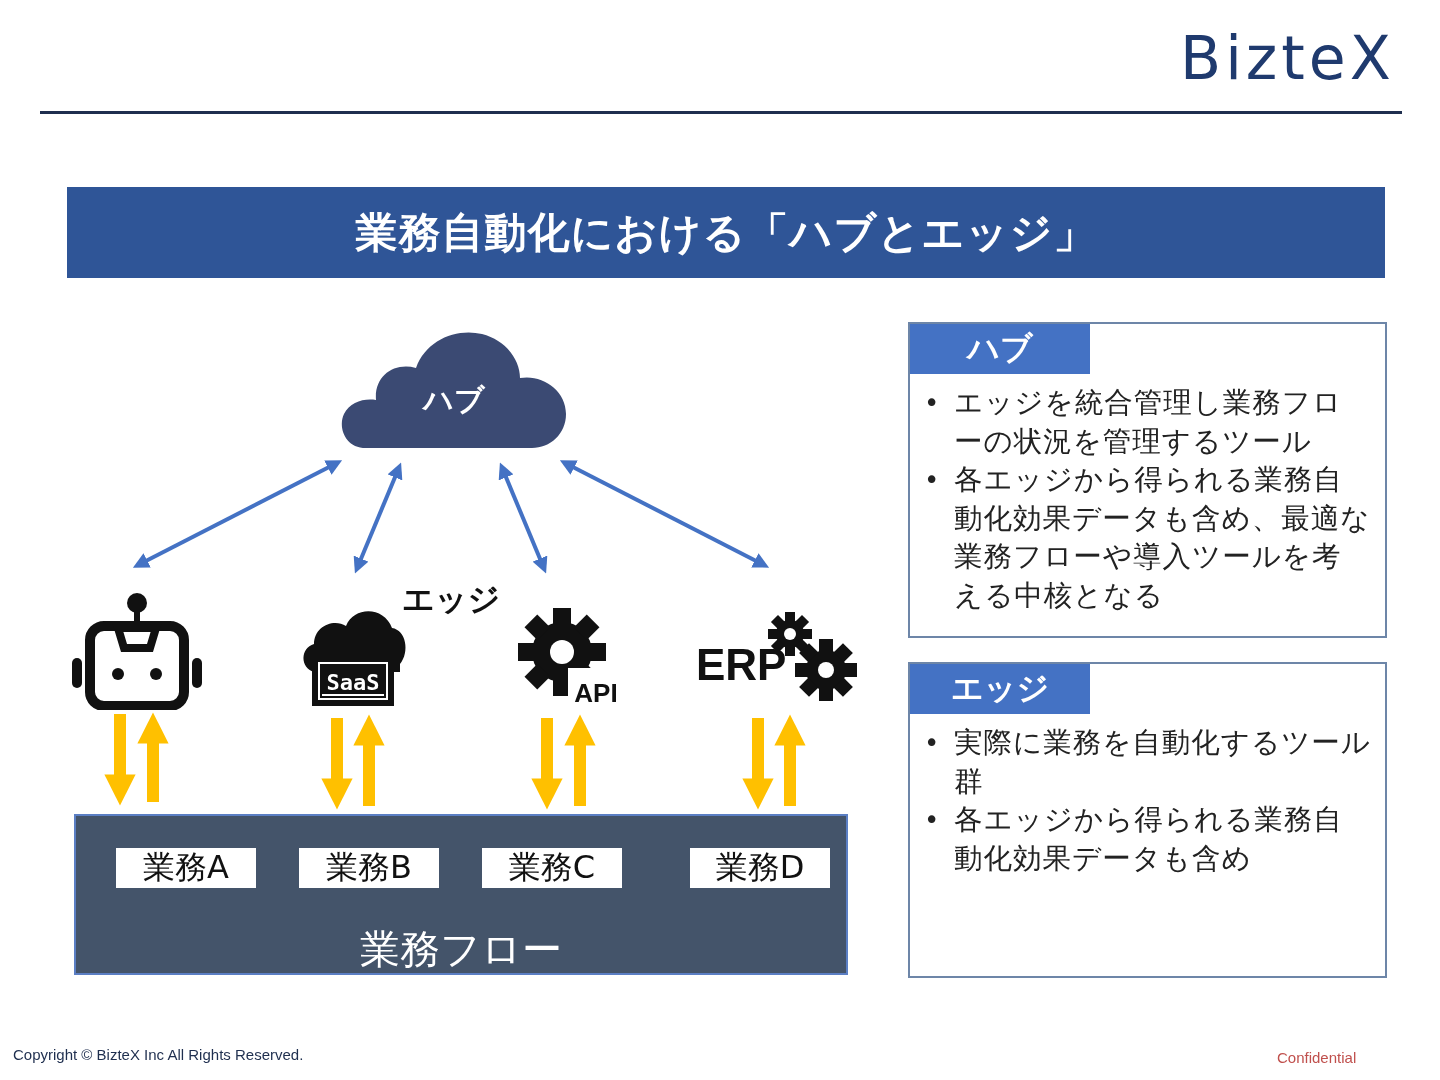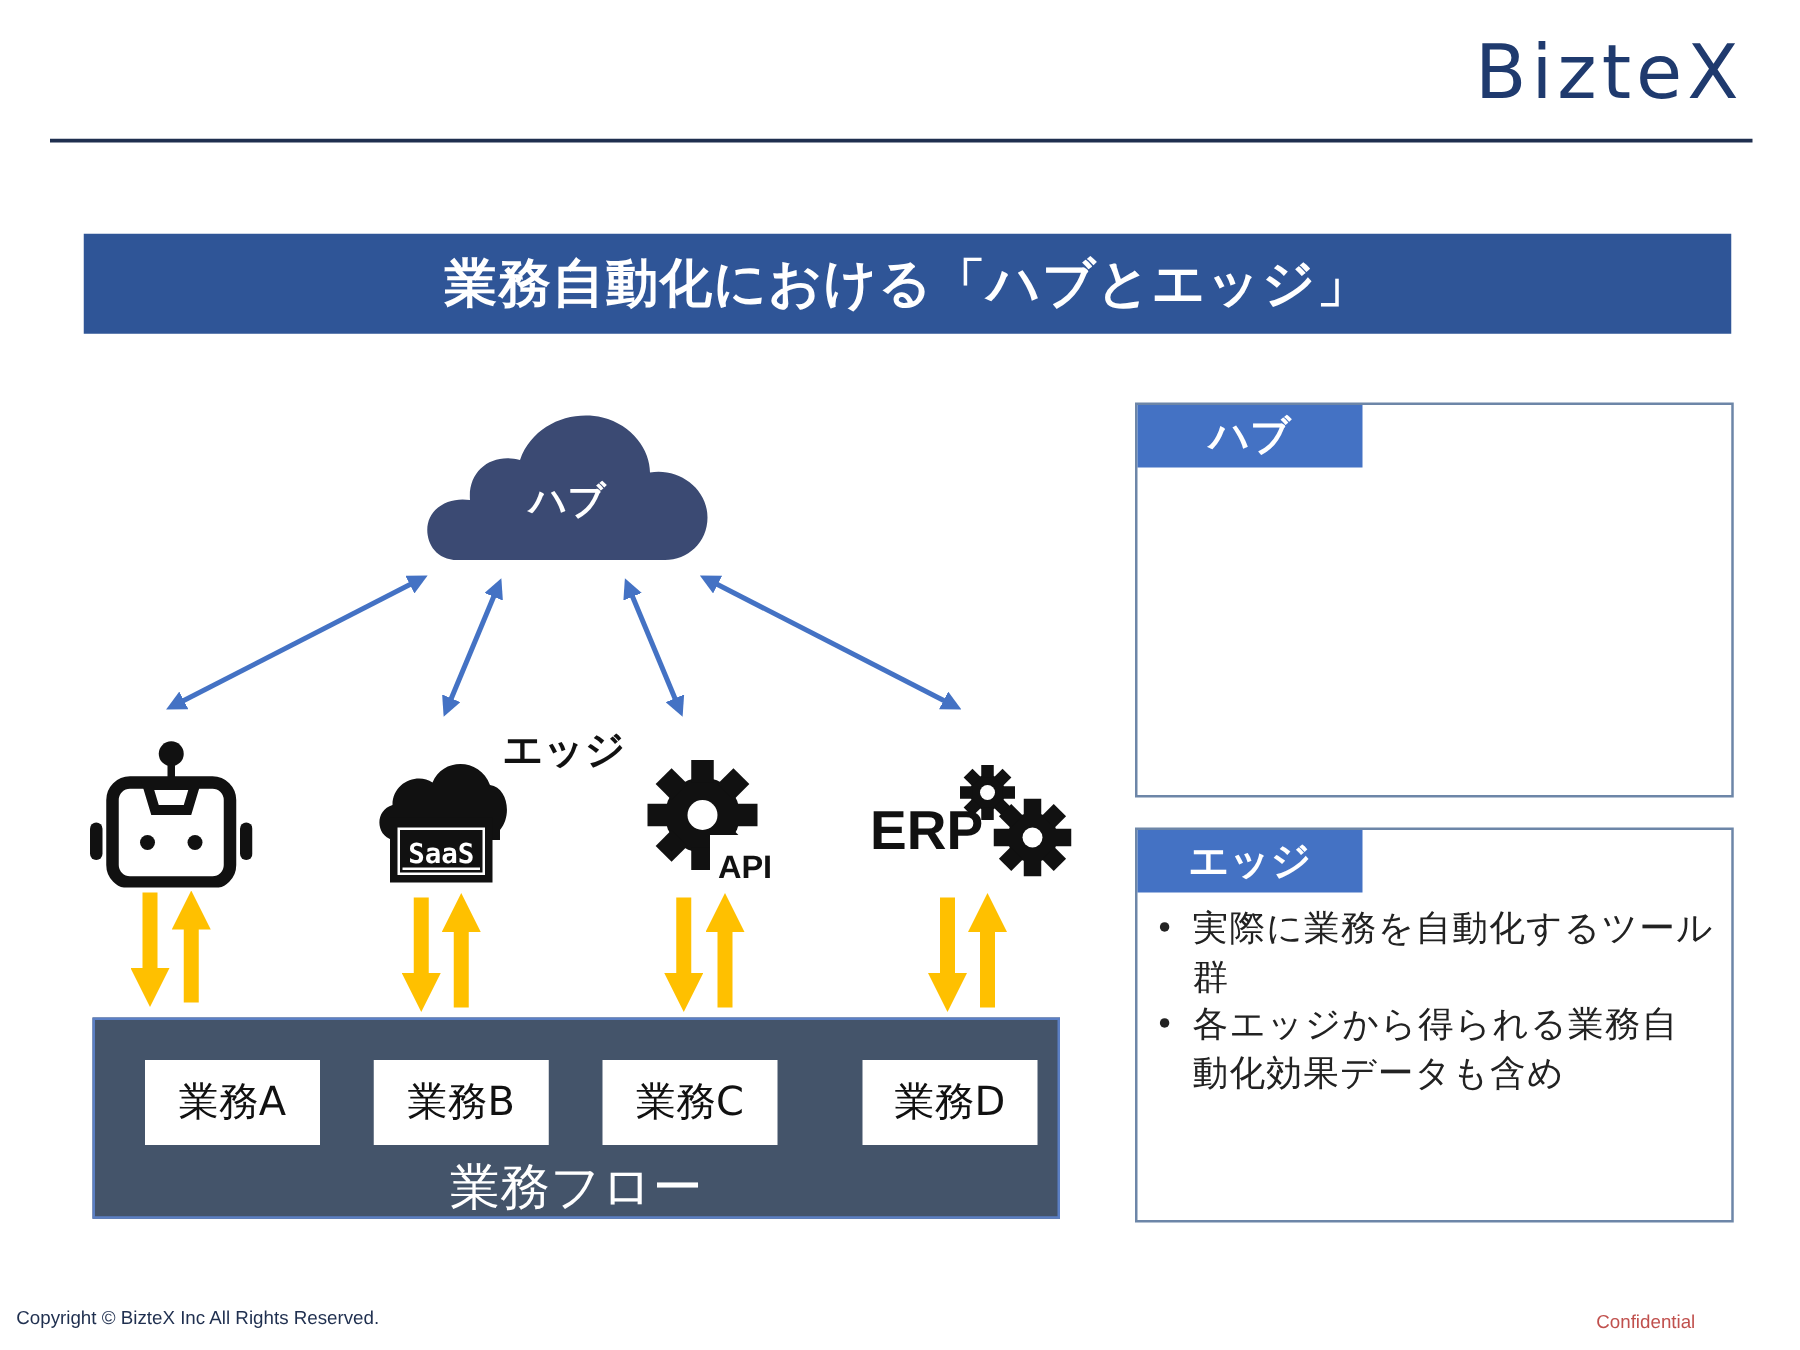--- a/index.html
+++ b/index.html
@@ -2,35 +2,35 @@
 <html><head>
 <meta charset="utf-8">
 <style>
   * { box-sizing: border-box; margin: 0; padding: 0; }
   html, body { width: 1440px; height: 1080px; background: #ffffff; overflow: hidden; }
   body { position: relative; font-family: "DejaVu Sans", "Liberation Sans", sans-serif; color: #111; }
 
   .logo { position: absolute; left: 1180px; top: 28px; font-family: "DejaVu Sans", sans-serif; font-weight: normal; font-size: 60px; letter-spacing: 4px; color: #1f3a6e; line-height: 1; }
   .header-rule { position: absolute; left: 40px; top: 111px; width: 1362px; height: 3px; background: #1f2f4f; }
 
-  .title-bar { position: absolute; left: 67px; top: 187px; width: 1318px; height: 80px; background: #2f5597; display: flex; align-items: center; justify-content: center; }
+  .title-bar { position: absolute; left: 67px; top: 187px; width: 1318px; height: 91px; background: #2f5597; display: flex; align-items: center; justify-content: center; }
   .title-bar span { color: #fff; font-weight: bold; font-size: 42px; letter-spacing: 1px; }
 
   .cloud { position: absolute; left: 336px; top: 326px; width: 236px; height: 126px; }
   .cloud-label { position: absolute; left: 336px; top: 380px; width: 236px; text-align: center; color: #fff; font-weight: bold; font-size: 30px; }
 
   .arrows-svg { position: absolute; left: 0; top: 0; width: 1440px; height: 1080px; pointer-events: none; }
 
   .edge-label { position: absolute; left: 402px; top: 578px; font-weight: bold; font-size: 32px; color: #111; }
 
   .icon { position: absolute; }
   .erp-text { position: absolute; left: 696px; top: 640px; font-weight: bold; font-size: 44px; color: #111; font-family: "Liberation Sans", sans-serif; }
 
   .flow { position: absolute; left: 74px; top: 814px; width: 774px; height: 161px; background: #44546a; border: 2px solid #5b7fc4; }
-  .task { position: absolute; top: 32px; width: 140px; height: 68px; background: #fff; display: flex; align-items: center; justify-content: center; font-size: 32px; color: #111; font-family: "DejaVu Sans", sans-serif; }
+  .task { position: absolute; top: 32px; width: 140px; height: 40px; background: #fff; display: flex; align-items: center; justify-content: center; font-size: 32px; color: #111; font-family: "DejaVu Sans", sans-serif; }
   .flow-label { position: absolute; left: 0; top: 106px; width: 100%; text-align: center; color: #fff; font-size: 40px; }
 
   .panel { position: absolute; left: 908px; width: 479px; border: 2px solid #6d86a8; background: #fff; }
   .panel-head { width: 180px; height: 50px; background: #4472c4; color: #fff; font-weight: bold; font-size: 32px; display: flex; align-items: center; justify-content: center; }
   .panel ul { list-style: none; padding: 10px 14px 0 14px; }
   .panel li { position: relative; padding-left: 30px; font-size: 28.5px; line-height: 38.5px; color: #222; letter-spacing: 1px; }
   .panel li::before { content: "•"; position: absolute; left: 0; top: 0; font-size: 26px; }
 
   .copyright { position: absolute; left: 13px; top: 1046px; font-size: 15px; color: #1f2f4f; font-family: "Liberation Sans", sans-serif; }
   .confidential { position: absolute; left: 1277px; top: 1049px; font-size: 15px; color: #c0504d; font-family: Liberation Sans, sans-serif; }
@@ -149,20 +149,24 @@
 <div class="flow">
   <div class="task" style="left:40px">業務A</div>
   <div class="task" style="left:223px">業務B</div>
   <div class="task" style="left:406px">業務C</div>
   <div class="task" style="left:614px">業務D</div>
   <div class="flow-label">業務フロー</div>
 </div>
 
 <div class="panel" style="top:322px;height:316px">
   <div class="panel-head">ハブ</div>
+  <ul>
+    <li>エッジを統合管理し業務フローの状況を管理するツール</li>
+    <li>各エッジから得られる業務自動化効果データも含め、最適な業務フローや導入ツールを考える中核となる</li>
+  </ul>
 </div>
 
 <div class="panel" style="top:662px;height:316px">
   <div class="panel-head">エッジ</div>
   <ul>
     <li>実際に業務を自動化するツール群</li>
     <li>各エッジから得られる業務自動化効果データも含め</li>
   </ul>
 </div>
 

